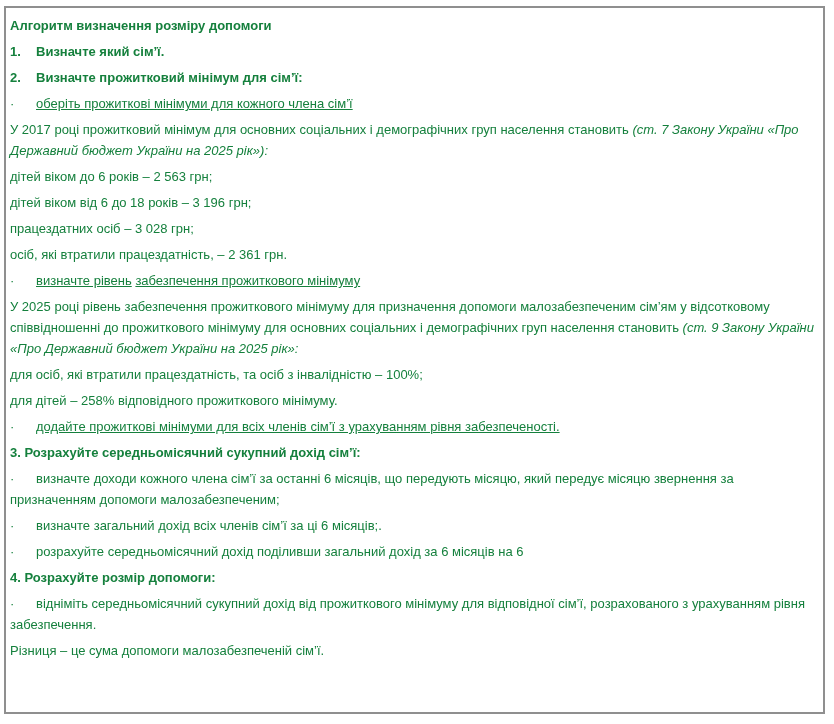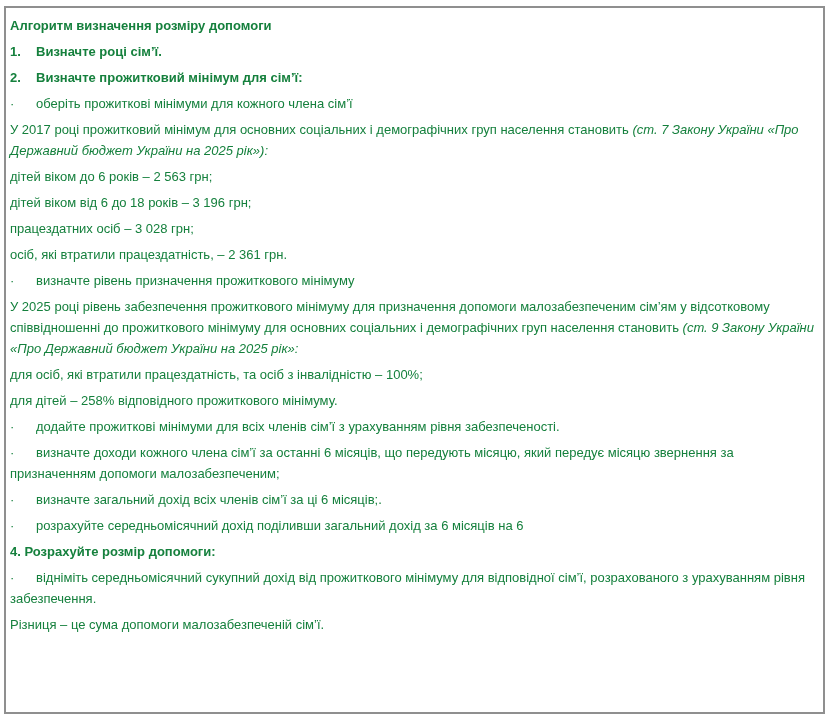--- a/index.html
+++ b/index.html
@@ -28,63 +28,64 @@
     overflow: hidden;
   }
   p {
     margin: 4px 0 5px 0;
     font-size: 13px;
     line-height: 21px;
     color: #15803d;
   }
   .b { font-weight: bold; }
   .i { font-style: italic; }
-  .u { }
+  .u { text-decoration: underline; }
   .marker {
     display: inline-block;
     width: 26px;
     vertical-align: baseline;
   }
 </style>
 </head>
 <body>
 
 <div class="page">
   <div class="frame">
 
     <p class="b">Алгоритм визначення розміру допомоги</p>
 
-    <p class="b"><span class="marker">1.</span><span>Визначте році сім’ї.</span></p>
+    <p class="b"><span class="marker">1.</span><span>Визначте який сім’ї.</span></p>
 
     <p class="b"><span class="marker">2.</span><span>Визначте прожитковий мінімум для сім’ї:</span></p>
 
     <p><span class="marker">·</span><span class="u">оберіть прожиткові мінімуми для кожного члена сім’ї</span></p>
 
     <p><span>У 2017 році прожитковий мінімум для основних соціальних і демографічних груп населення становить </span><span class="i">(ст. 7 Закону України «Про Державний бюджет України на 2025 рік»):</span></p>
 
     <p>дітей віком до 6 років – 2 563 грн;</p>
 
     <p>дітей віком від 6 до 18 років – 3 196 грн;</p>
 
     <p>працездатних осіб – 3 028 грн;</p>
 
     <p>осіб, які втратили працездатність, – 2 361 грн.</p>
 
-    <p><span class="marker">·</span><span class="u">визначте рівень</span> <span class="u">призначення прожиткового мінімуму</span></p>
+    <p><span class="marker">·</span><span class="u">визначте рівень</span> <span class="u">забезпечення прожиткового мінімуму</span></p>
 
     <p><span>У 2025 році рівень забезпечення прожиткового мінімуму для призначення допомоги малозабезпеченим сім’ям у відсотковому співвідношенні до прожиткового мінімуму для основних соціальних і демографічних груп населення становить </span><span class="i">(ст. 9 Закону України «Про Державний бюджет України на 2025 рік»:</span></p>
 
 
     <p>для осіб, які втратили працездатність, та осіб з інвалідністю – 100%;</p>
 
     <p>для дітей – 258% відповідного прожиткового мінімуму.</p>
 
     <p><span class="marker">·</span><span class="u">додайте прожиткові мінімуми для всіх членів сім’ї з урахуванням рівня забезпеченості.</span></p>
 
 
+    <p class="b">3. Розрахуйте середньомісячний сукупний дохід сім’ї:</p>
 
     <p><span class="marker">·</span><span>визначте доходи кожного члена сім’ї за останні 6 місяців, що передують місяцю, який передує місяцю звернення за призначенням допомоги малозабезпеченим;</span></p>
 
     <p><span class="marker">·</span><span>визначте загальний дохід всіх членів сім’ї за ці 6 місяців;.</span></p>
 
     <p><span class="marker">·</span><span>розрахуйте середньомісячний дохід поділивши загальний дохід за 6 місяців на 6</span></p>
 
     <p class="b">4. Розрахуйте розмір допомоги:</p>
 
     <p><span class="marker">·</span><span>відніміть середньомісячний сукупний дохід від прожиткового мінімуму для відповідної сім’ї, розрахованого з урахуванням рівня забезпечення.</span></p>

